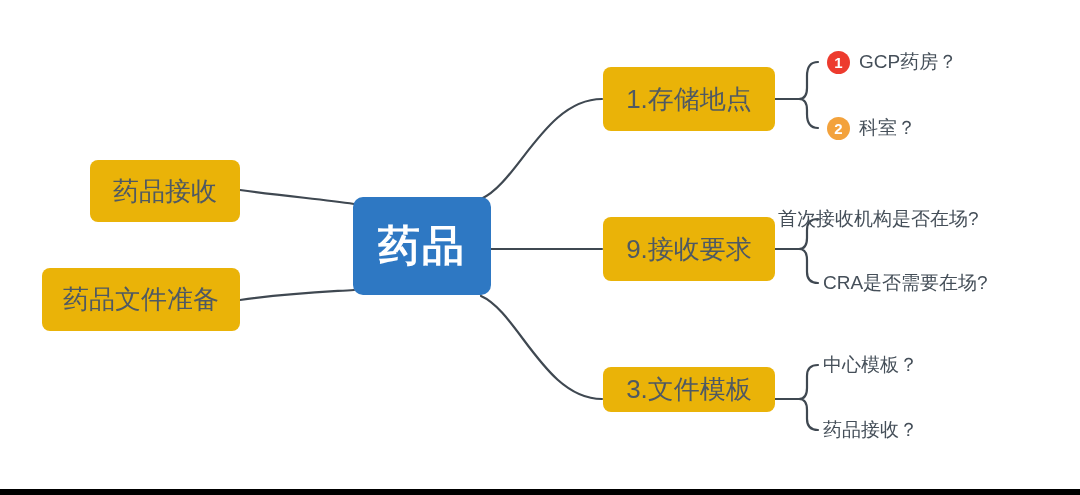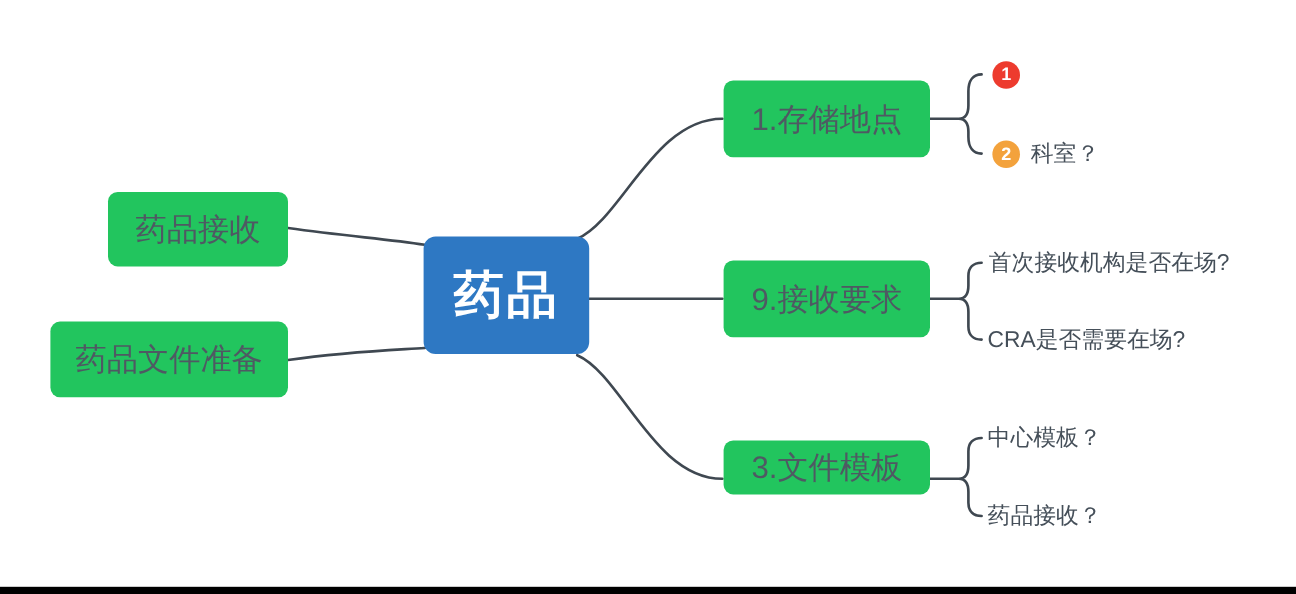--- a/index.html
+++ b/index.html
@@ -45,21 +45,21 @@
     left: 353px; top: 197px;
     width: 138px; height: 98px;
     background: #2e78c3;
     border-radius: 10px;
     color: #ffffff;
     font-size: 42px;
     font-weight: bold;
     letter-spacing: 2px;
   }
   .node-gray {
-    background: #22c55e;
+    background: #eab308;
     border-radius: 8px;
     color: #4f5963;
     font-size: 26px;
   }
   .node-left-1 { left: 90px;  top: 160px; width: 150px; height: 62px; }
   .node-left-2 { left: 42px;  top: 268px; width: 198px; height: 63px; }
   .node-branch-1 { left: 603px; top: 67px;  width: 172px; height: 64px; }
   .node-branch-2 { left: 603px; top: 217px; width: 172px; height: 64px; }
   .node-branch-3 { left: 603px; top: 367px; width: 172px; height: 45px; }
   .child {
@@ -67,21 +67,21 @@
     display: flex;
     align-items: center;
     gap: 9px;
     height: 26px;
     color: #454f59;
     font-size: 19px;
     white-space: nowrap;
   }
   .child-b1c1 { left: 827px; top: 49px; }
   .child-b1c2 { left: 827px; top: 115px; }
-  .child-b2c1 { left: 824px; top: 206px; }
+  .child-b2c1 { left: 778px; top: 206px; }
   .child-b2c2 { left: 823px; top: 270px; }
   .child-b3c1 { left: 823px; top: 352px; }
   .child-b3c2 { left: 823px; top: 417px; }
   .badge {
     display: inline-flex;
     align-items: center;
     justify-content: center;
     width: 23px; height: 23px;
     border-radius: 50%;
     color: #ffffff;
@@ -129,20 +129,21 @@
   </div>
   <div class="node node-gray node-branch-2">
     <span>9.接收要求</span>
   </div>
   <div class="node node-gray node-branch-3">
     <span>3.文件模板</span>
   </div>
 
   <div class="child child-b1c1">
     <span class="badge badge-red">1</span>
+    <span>GCP药房？</span>
   </div>
   <div class="child child-b1c2">
     <span class="badge badge-orange">2</span>
     <span>科室？</span>
   </div>
 
   <div class="child child-b2c1">
     <span>首次接收机构是否在场?</span>
   </div>
   <div class="child child-b3c1">

